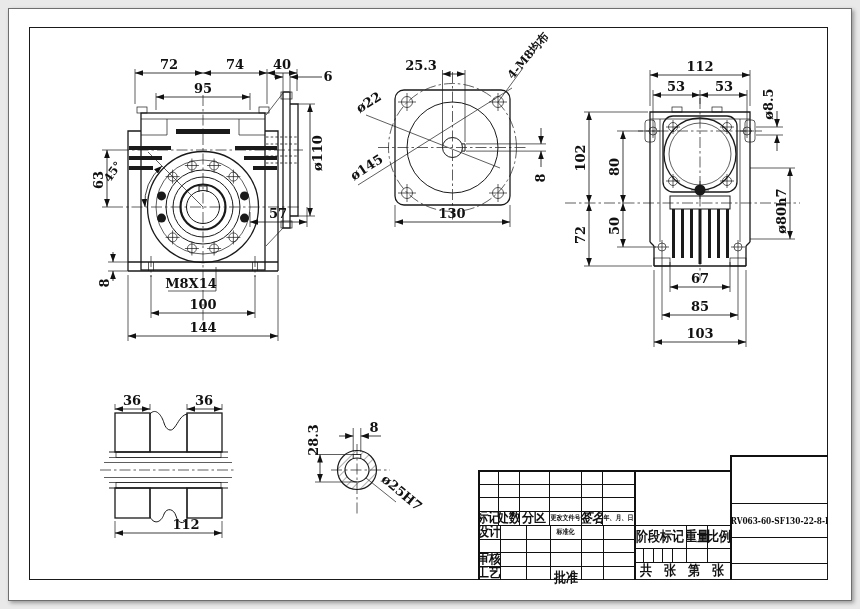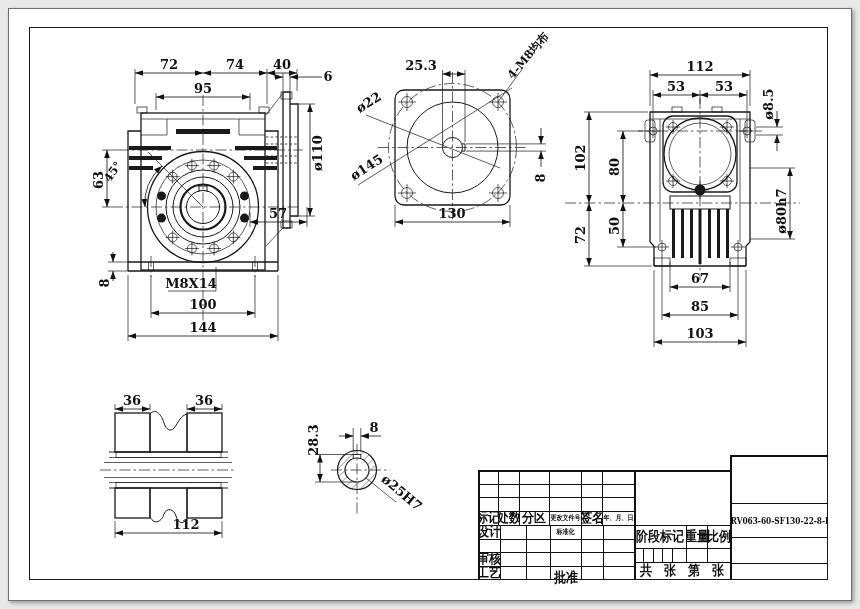--- a/index.html
+++ b/index.html
@@ -454,21 +454,21 @@
     </div>
   <div class="tb-lab" style="left:498px;top:511px;width:21px;height:14px;">
       <span class="sq">处数</span>
     </div>
   <div class="tb-lab" style="left:519px;top:511px;width:30px;height:14px;">
       <span class="sq">分区</span>
     </div>
   <div class="tb-lab" style="left:549px;top:511px;width:32px;height:14px;font-size:7px;">
       <span class="sq">更改文件号</span>
     </div>
-  <div class="tb-lab" style="left:581px;top:511px;width:21px;height:14px;">
+  <div class="tb-lab" style="left:581px;top:511px;width:21px;height:14px;font-style:italic;">
       <span class="sq">签名</span>
     </div>
   <div class="tb-lab" style="left:602px;top:511px;width:32px;height:14px;font-size:7px;">
       <span class="sq">年、月、日</span>
     </div>
   <div class="tb-lab" style="left:478px;top:525px;width:22px;height:14px;">
       <span class="sq">设计</span>
     </div>
   <div class="tb-lab" style="left:550px;top:525px;width:31px;height:14px;font-size:7px;">
       <span class="sq">标准化</span>

